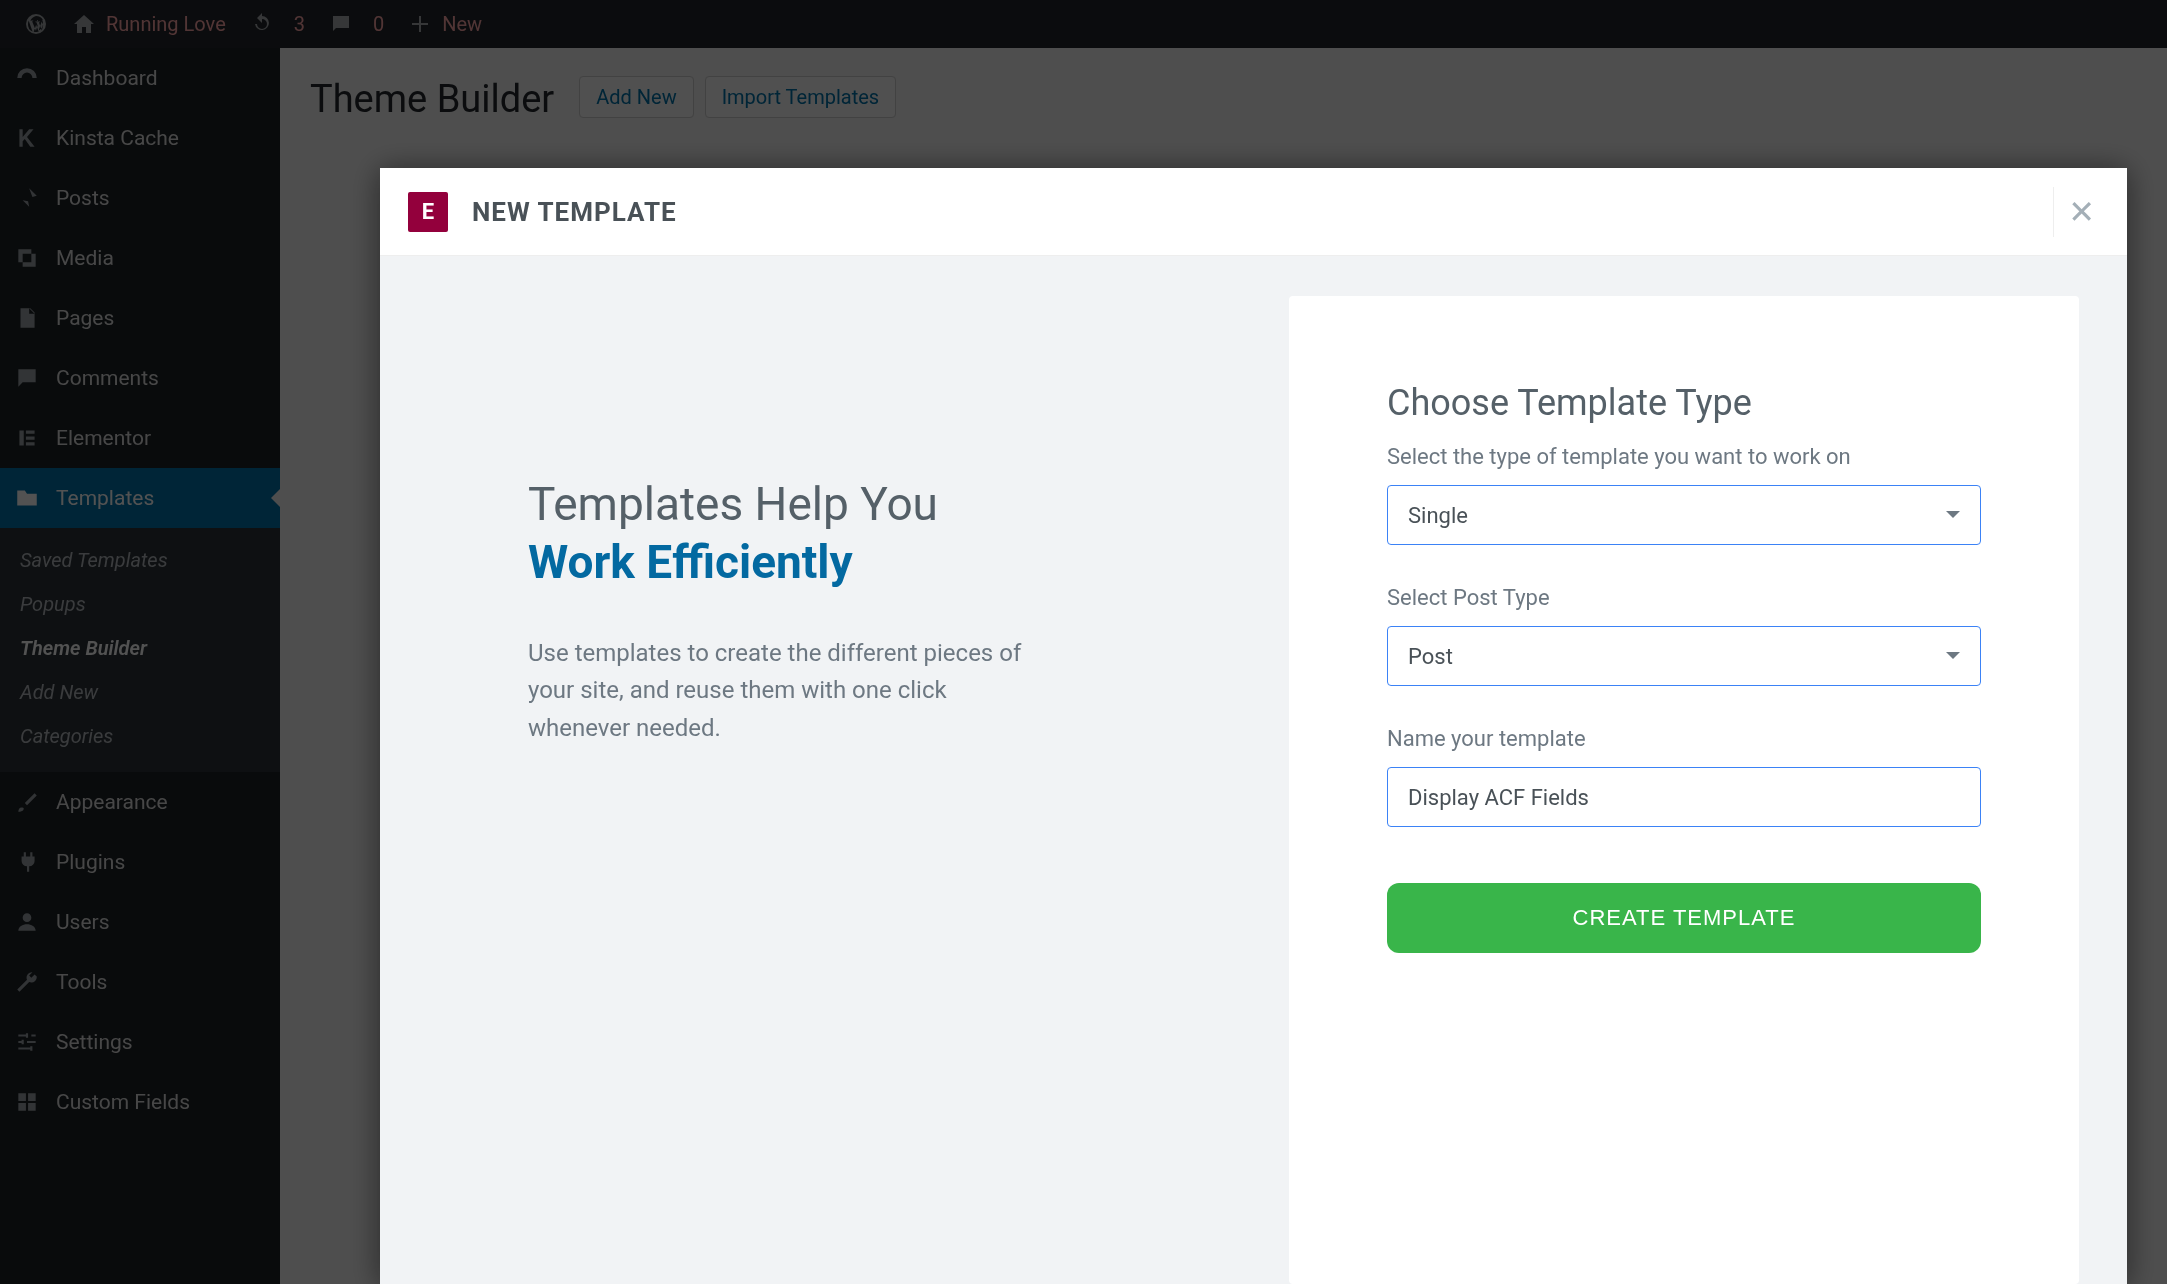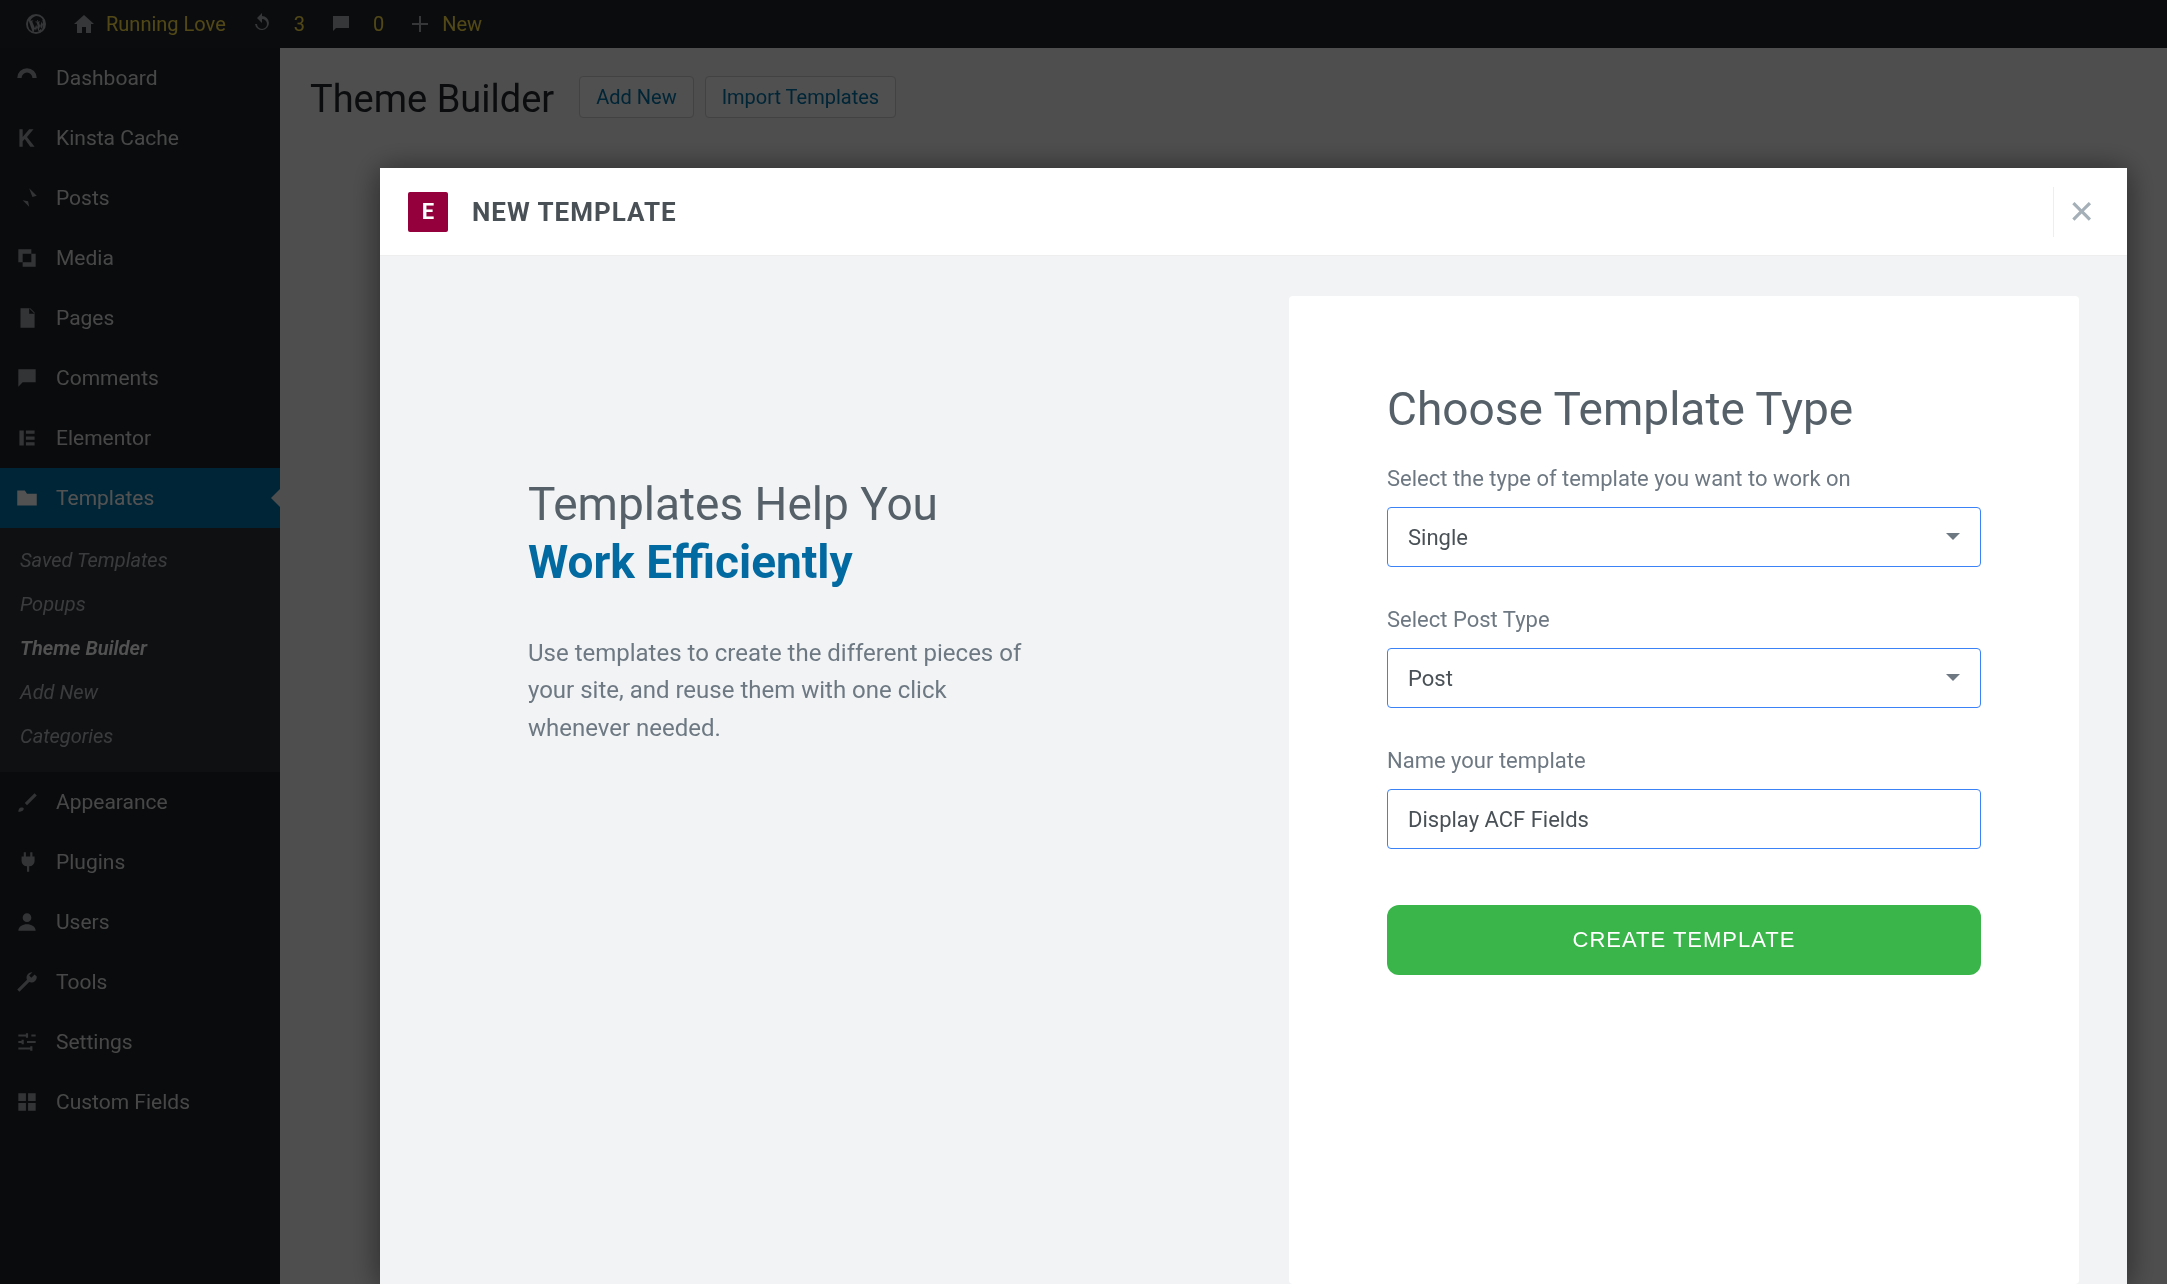--- a/index.html
+++ b/index.html
@@ -22,21 +22,21 @@
     align-items: center;
     z-index: 20;
     font-size: 20px;
     padding-left: 12px;
   }
   .wpadminbar .item {
     display: flex;
     align-items: center;
     padding: 0 12px;
     height: 100%;
-    color: #fde047;
+    color: #fca5a5;
     cursor: pointer;
   }
   .wpadminbar .item svg { width: 24px; height: 24px; margin-right: 10px; fill: #a7aaad; }
   .wpadminbar .item.icononly svg { margin-right: 0; }
   .wpadminbar .item span.count { margin-left: 10px; }
 
   
   .adminsidebar {
     position: fixed;
     top: 48px; left: 0; bottom: 0;
@@ -202,24 +202,24 @@
     max-width: 520px;
   }
 
   .modal-right {
     width: 790px;
     background: #fff;
     border-radius: 4px;
     padding: 86px 98px 60px;
   }
   .modal-right h3 {
-    font-size: 46px;
+    font-size: 36px;
     color: #556068;
     font-weight: 400;
-    margin-bottom: 30px;
+    margin-bottom: 20px;
   }
   .modal-right label {
     display: block;
     font-size: 22px;
     color: #6d7882;
     margin-bottom: 16px;
   }
   .modal-right .field {
     margin-bottom: 40px;
   }

